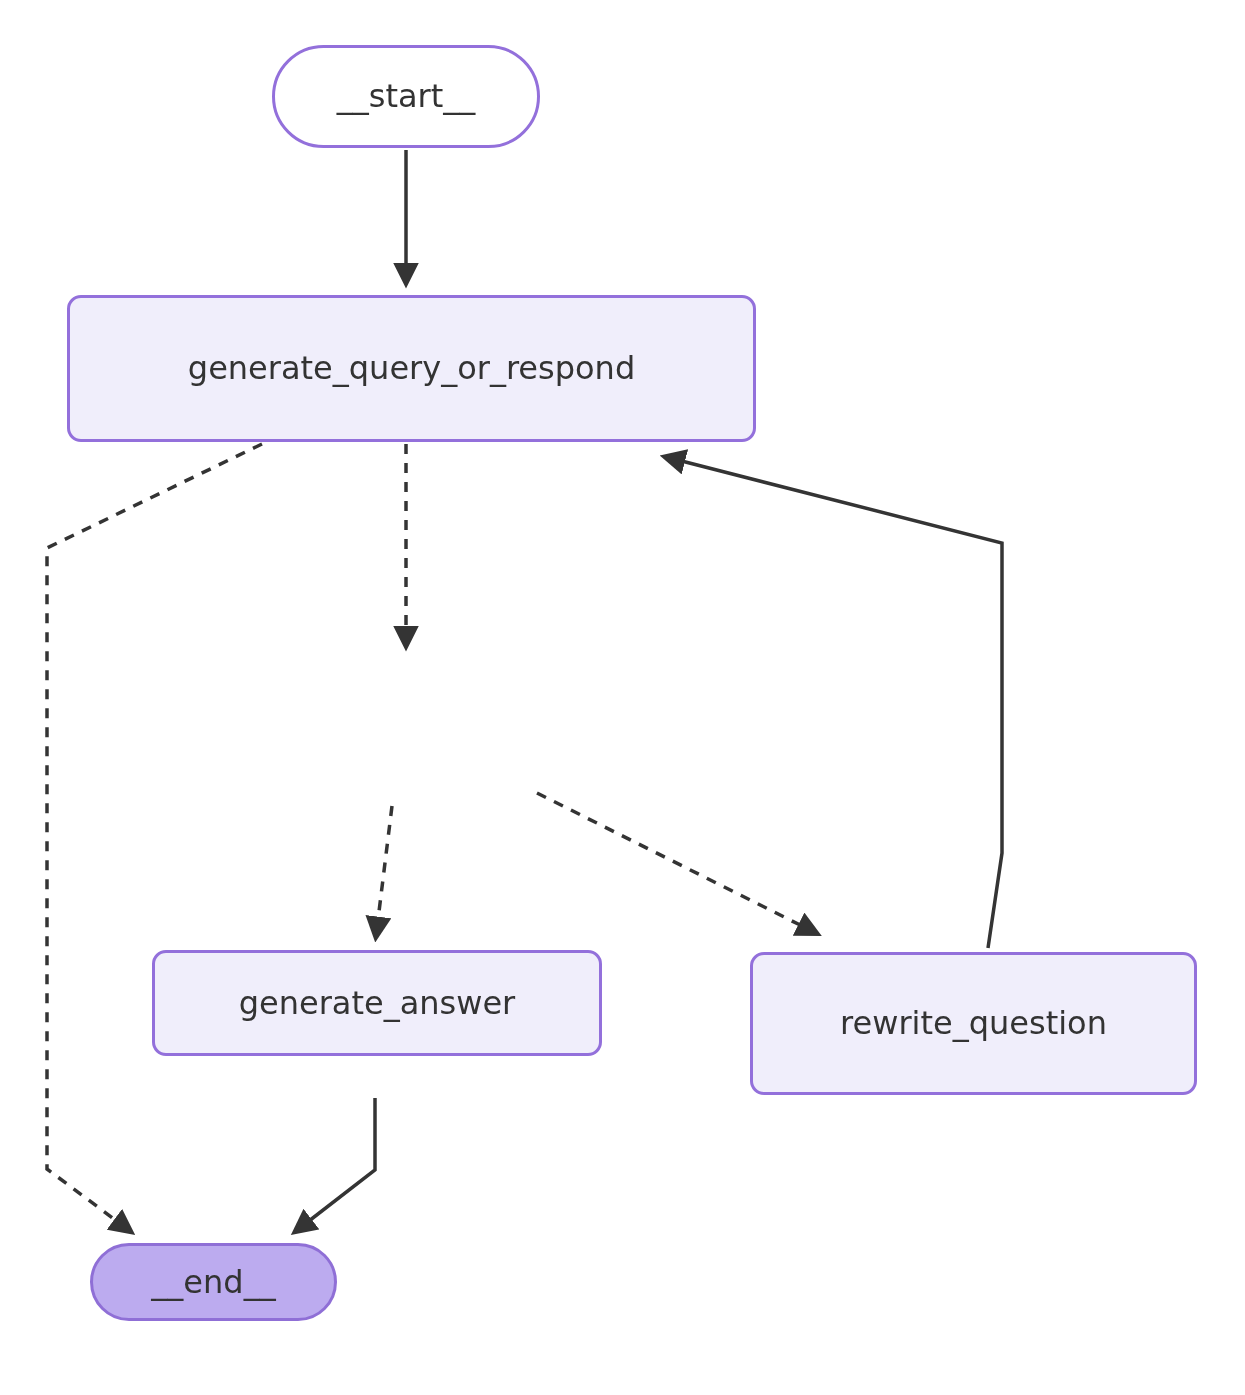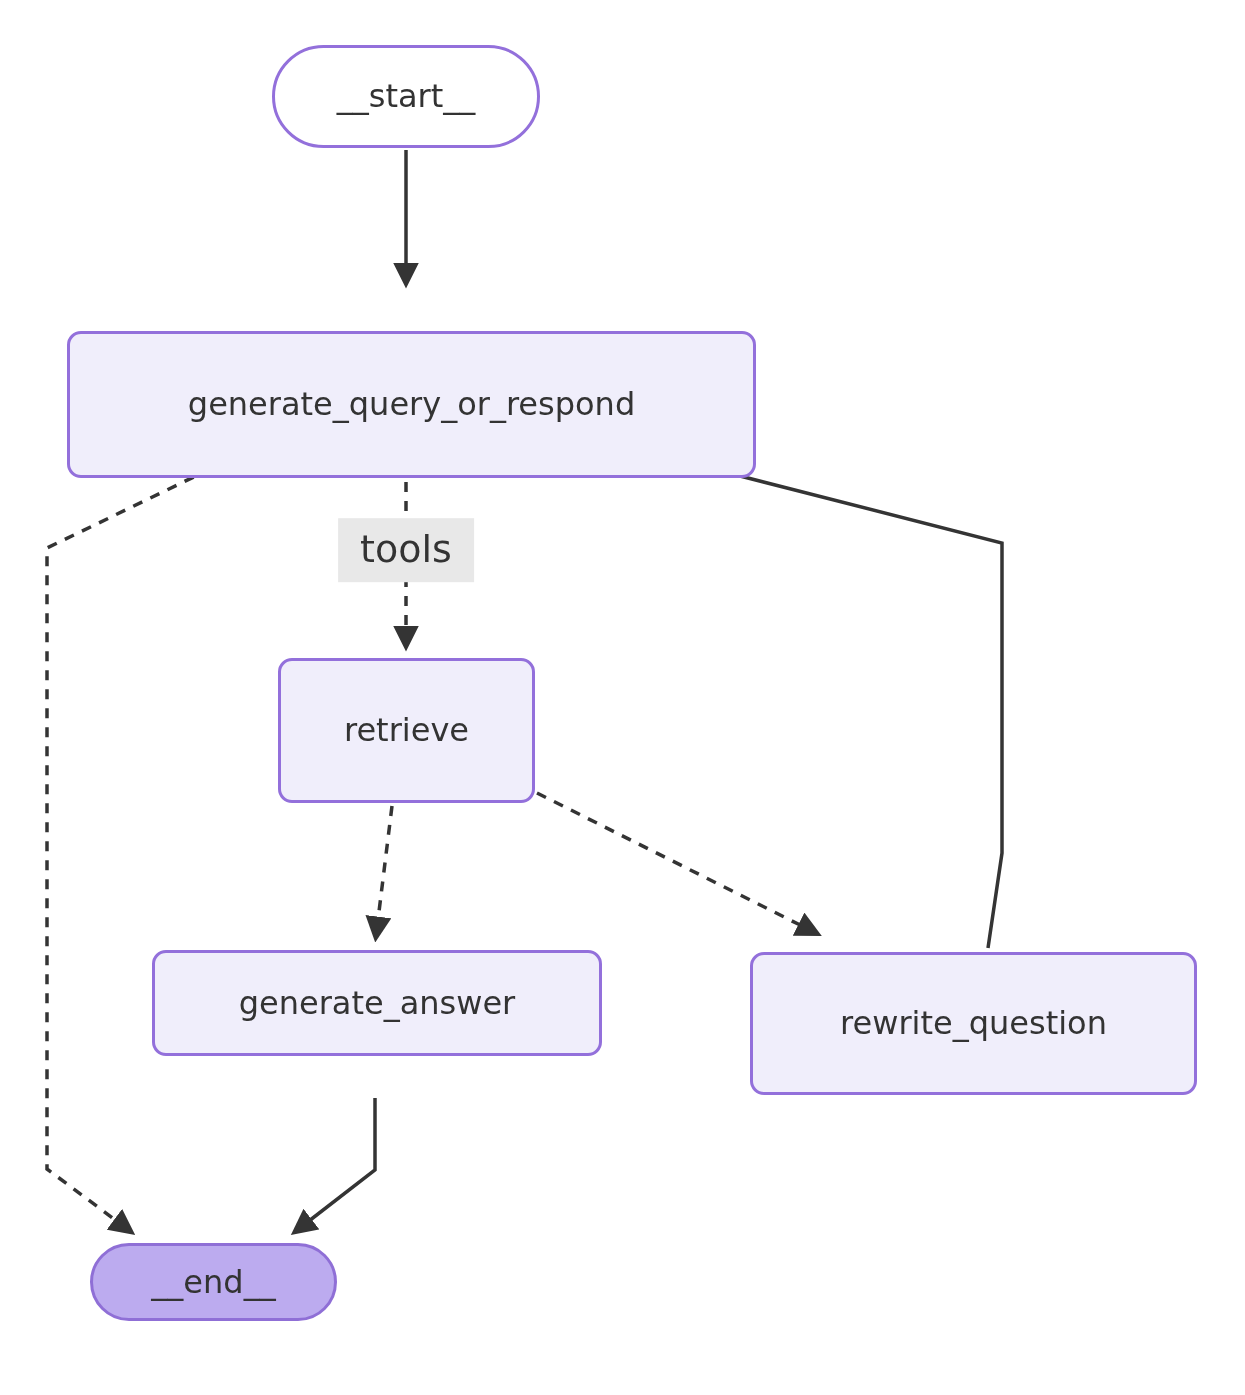--- a/index.html
+++ b/index.html
@@ -45,21 +45,21 @@
     text-align: center;
   }
   .rect { border-radius: 14px; }
   .pill { border-radius: 60px; }
 
   #node-start {
     left: 272px; top: 45px; width: 268px; height: 103px;
     background: #ffffff;
   }
   #node-generate-query-or-respond {
-    left: 67px; top: 295px; width: 689px; height: 147px; margin-top: 36px;
+    left: 67px; top: 295px; width: 689px; height: 147px;
   }
   #node-retrieve {
     left: 278px; top: 658px; width: 257px; height: 145px;
   }
   #node-generate-answer {
     left: 152px; top: 950px; width: 450px; height: 106px;
   }
   #node-rewrite-question {
     left: 750px; top: 952px; width: 447px; height: 143px;
   }
@@ -108,27 +108,21 @@
   </svg>
 
   <div class="node pill" id="node-start">
     <span>__start__</span>
   </div>
 
   <div class="node rect" id="node-generate-query-or-respond">
     <span>generate_query_or_respond</span>
   </div>
 
-  <div class="edge-label" id="edge-label-tools">
-    <span>tools</span>
-  </div>
 
-  <div class="node rect" id="node-retrieve">
-    <span>retrieve</span>
-  </div>
 
   <div class="node rect" id="node-generate-answer">
     <span>generate_answer</span>
   </div>
 
   <div class="node rect" id="node-rewrite-question">
     <span>rewrite_question</span>
   </div>
 
   <div class="node pill" id="node-end">

